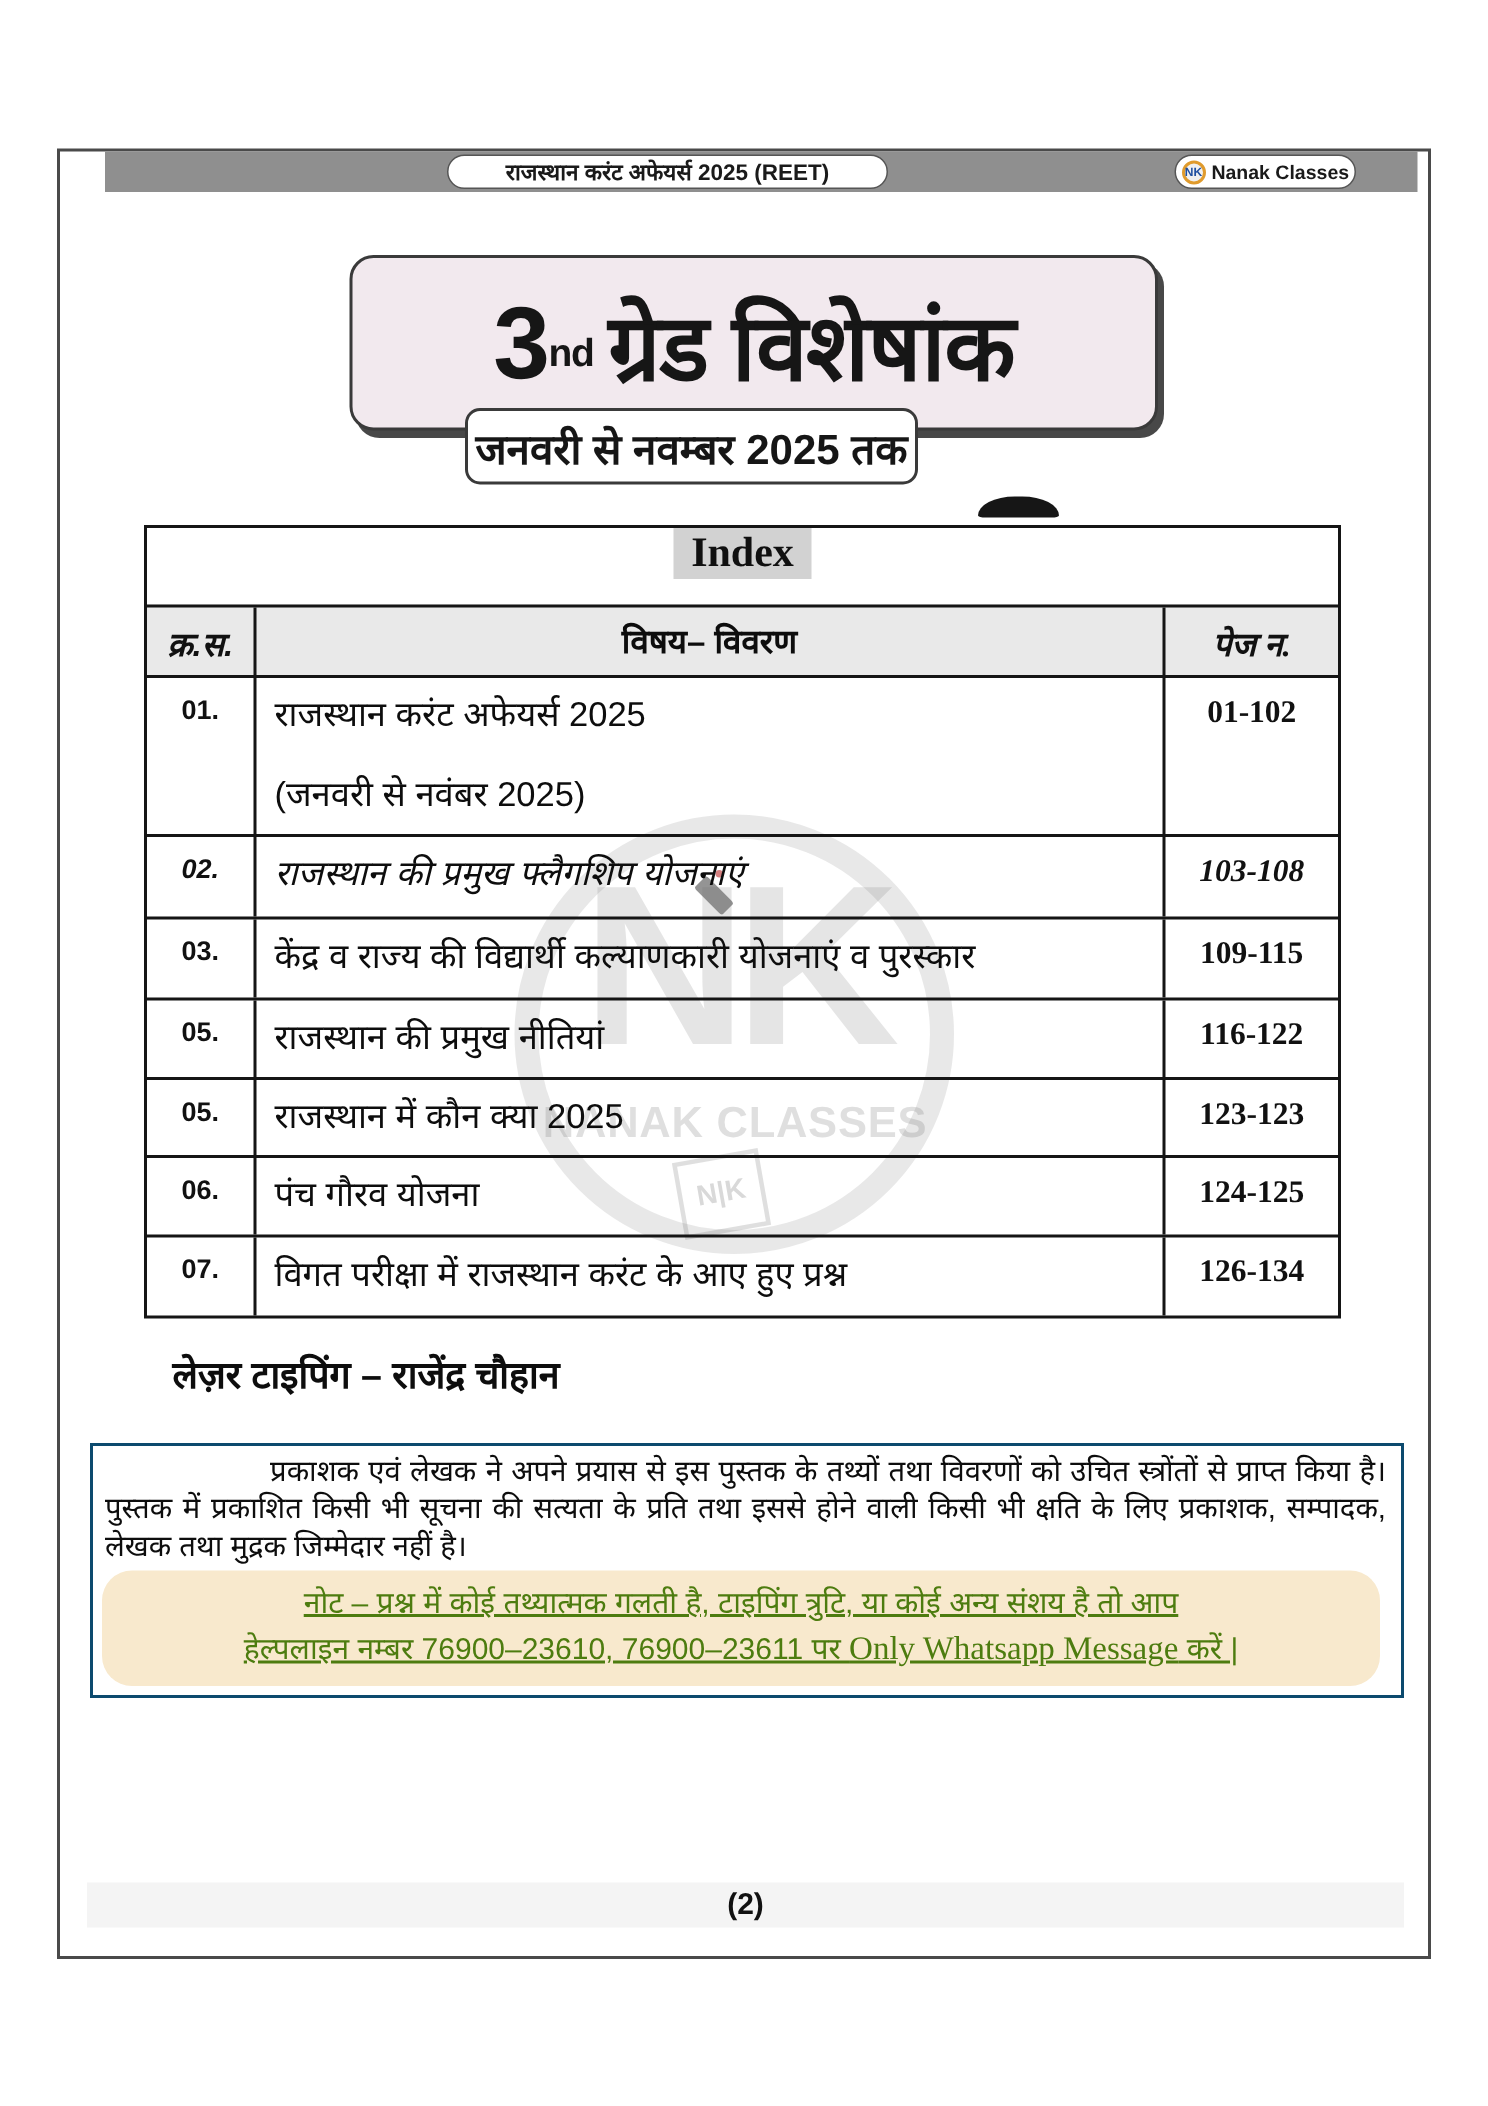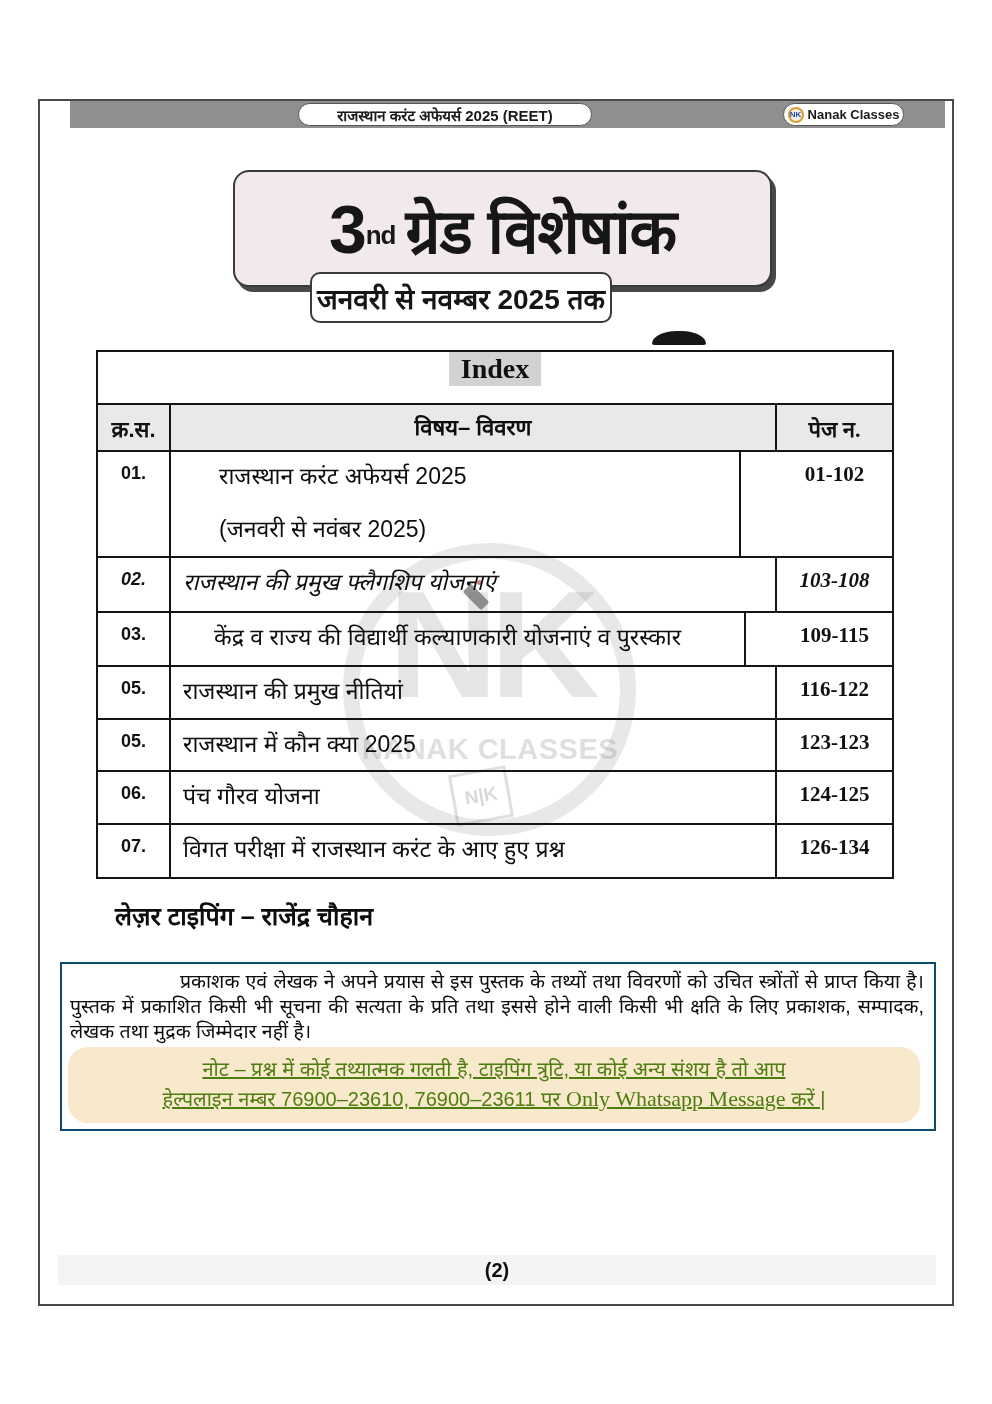--- a/index.html
+++ b/index.html
@@ -14,21 +14,21 @@
     border:2px solid #4a4a4a; background:#fff;
   }
   
   .topbar {
     position:absolute; left:70px; top:101px; width:875px; height:27px;
     background:#8f8f8f;
   }
   .topbar-title-pill {
     position:absolute; left:298px; top:103px; width:294px; height:23px;
     background:#ffffff; border:1.5px solid #555; border-radius:12px;
-    display:flex; align-items:flex-end; justify-content:center;
+    display:flex; align-items:flex-start; justify-content:center;
     font-size:15px; font-weight:bold; color:#1a1a1a; white-space:nowrap;
   }
   .brand-pill {
     position:absolute; left:783px; top:103px; width:121px; height:23px;
     background:#ffffff; border:1.5px solid #555; border-radius:12px;
     display:flex; align-items:center; justify-content:center; gap:4px;
     font-size:13px; font-weight:bold; color:#1a1a1a; white-space:nowrap;
   }
   .brand-logo {
     width:16px; height:16px; border-radius:50%; background:#f0f0f0;
@@ -82,21 +82,21 @@
     background:#d2d2d2; padding:1px 12px;
     font-family:"Liberation Serif", serif; font-size:28px; font-weight:bold; color:#101010;
   }
   .idx-head { display:flex; background:#e9e9e9; border-top:2px solid #151515; min-height:47px; }
   .idx-head > div { display:flex; align-items:center; justify-content:center; font-weight:bold; font-size:22px; }
   .idx-row { display:flex; border-top:2px solid #151515; background:transparent; }
   .c-sno   { flex:0 0 73px; border-right:2px solid #151515; display:flex; justify-content:center; align-items:flex-start; padding-top:11px; font-size:18px; font-weight:bold; }
   .c-sub   { flex:1 1 auto; border-right:2px solid #151515; padding:9px 6px 6px 12px; font-size:23px; line-height:1.35; color:#0d0d0d; }
   .c-pg    { flex:0 0 115px; display:flex; justify-content:center; align-items:flex-start; padding-top:10px;
              font-family:"Liberation Serif", serif; font-size:21px; font-weight:bold; }
-  .idx-head .c-sno, .idx-head .c-pg { padding-top:0; align-items:center; }
+  .idx-head .c-sno, .idx-head .c-pg { padding-top:0; align-items:center;font-style:italic; }
   .idx-head .c-sub { display:flex; align-items:center; justify-content:center; padding:0; }
   .sub-line2 { margin-top:22px; }
   
   .typing-credit {
     position:absolute; left:115px; top:898px; font-size:25px; font-weight:bold; color:#0d0d0d;
   }
   
   .disc-box {
     position:absolute; left:60px; top:962px; width:876px; min-height:133px;
     border:2px solid #0c4a6e; background:#fff; padding-top:5px; z-index:2;
@@ -154,36 +154,36 @@
   <div class="idx-table">
     <div class="idx-caption">
       <span class="hl">Index</span>
     </div>
     <div class="idx-head">
       <div class="c-sno">क्र.स.</div>
       <div class="c-sub">विषय– विवरण</div>
       <div class="c-pg">पेज न.</div>
     </div>
 
-    <div class="idx-row" style="min-height:106px;gap:36px;">
+    <div class="idx-row" style="min-height:106px;">
       <div class="c-sno">01.</div>
       <div class="c-sub">
         <div>राजस्थान करंट अफेयर्स 2025</div>
         <div class="sub-line2">(जनवरी से नवंबर 2025)</div>
       </div>
       <div class="c-pg">01-102</div>
     </div>
 
     <div class="idx-row" style="min-height:55px;font-style:italic;">
       <div class="c-sno">02.</div>
       <div class="c-sub">राजस्थान की प्रमुख फ्लैगशिप योजनाएं</div>
       <div class="c-pg">103-108</div>
     </div>
 
-    <div class="idx-row" style="min-height:54px;gap:31px;">
+    <div class="idx-row" style="min-height:54px;">
       <div class="c-sno">03.</div>
       <div class="c-sub">केंद्र व राज्य की विद्यार्थी कल्याणकारी योजनाएं व पुरस्कार</div>
       <div class="c-pg">109-115</div>
     </div>
 
     <div class="idx-row" style="min-height:53px;">
       <div class="c-sno">05.</div>
       <div class="c-sub">राजस्थान की प्रमुख नीतियां</div>
       <div class="c-pg">116-122</div>
     </div>

